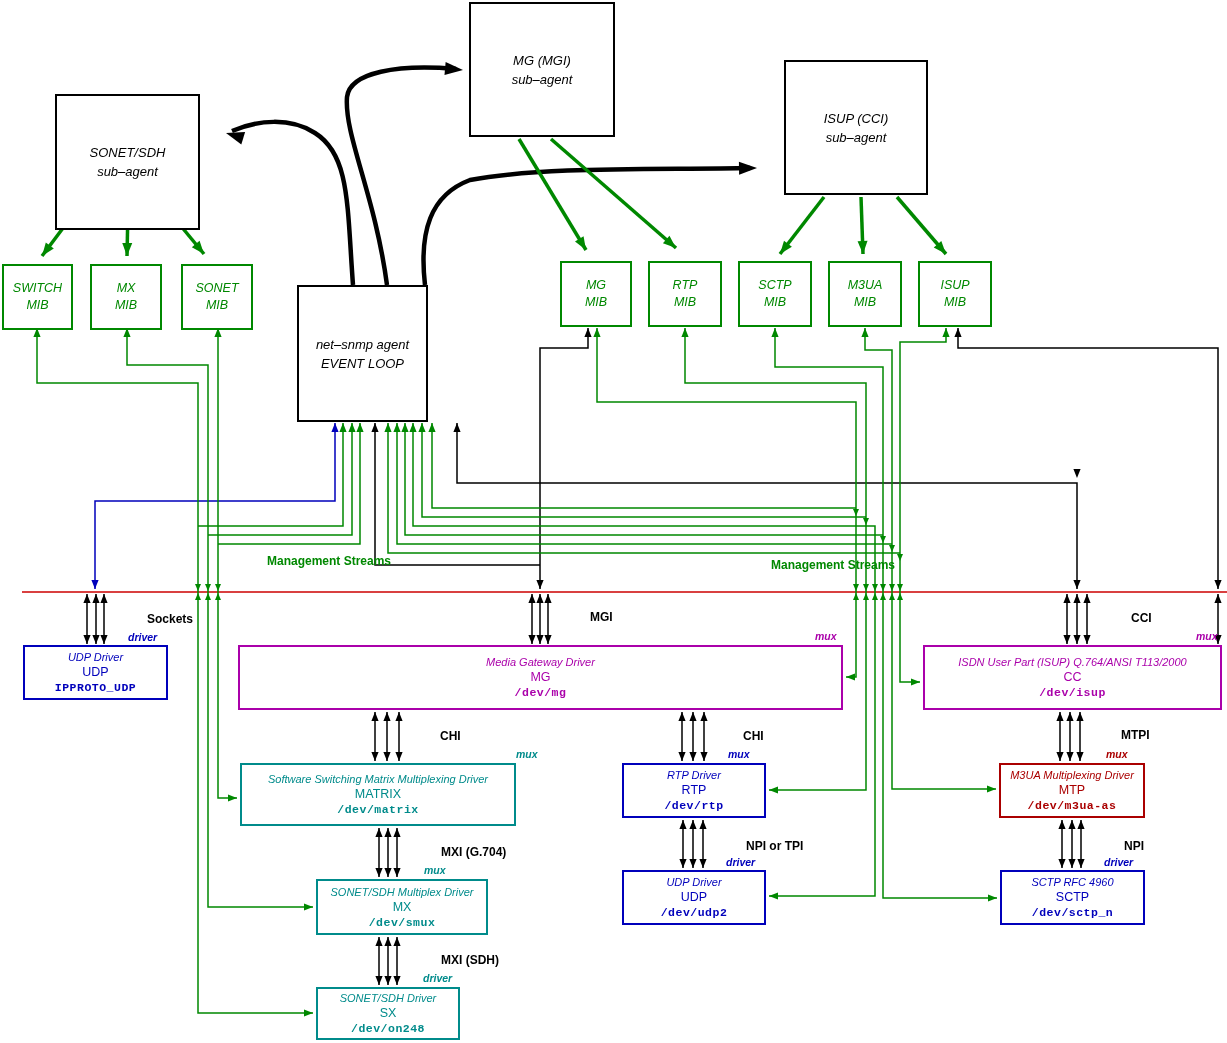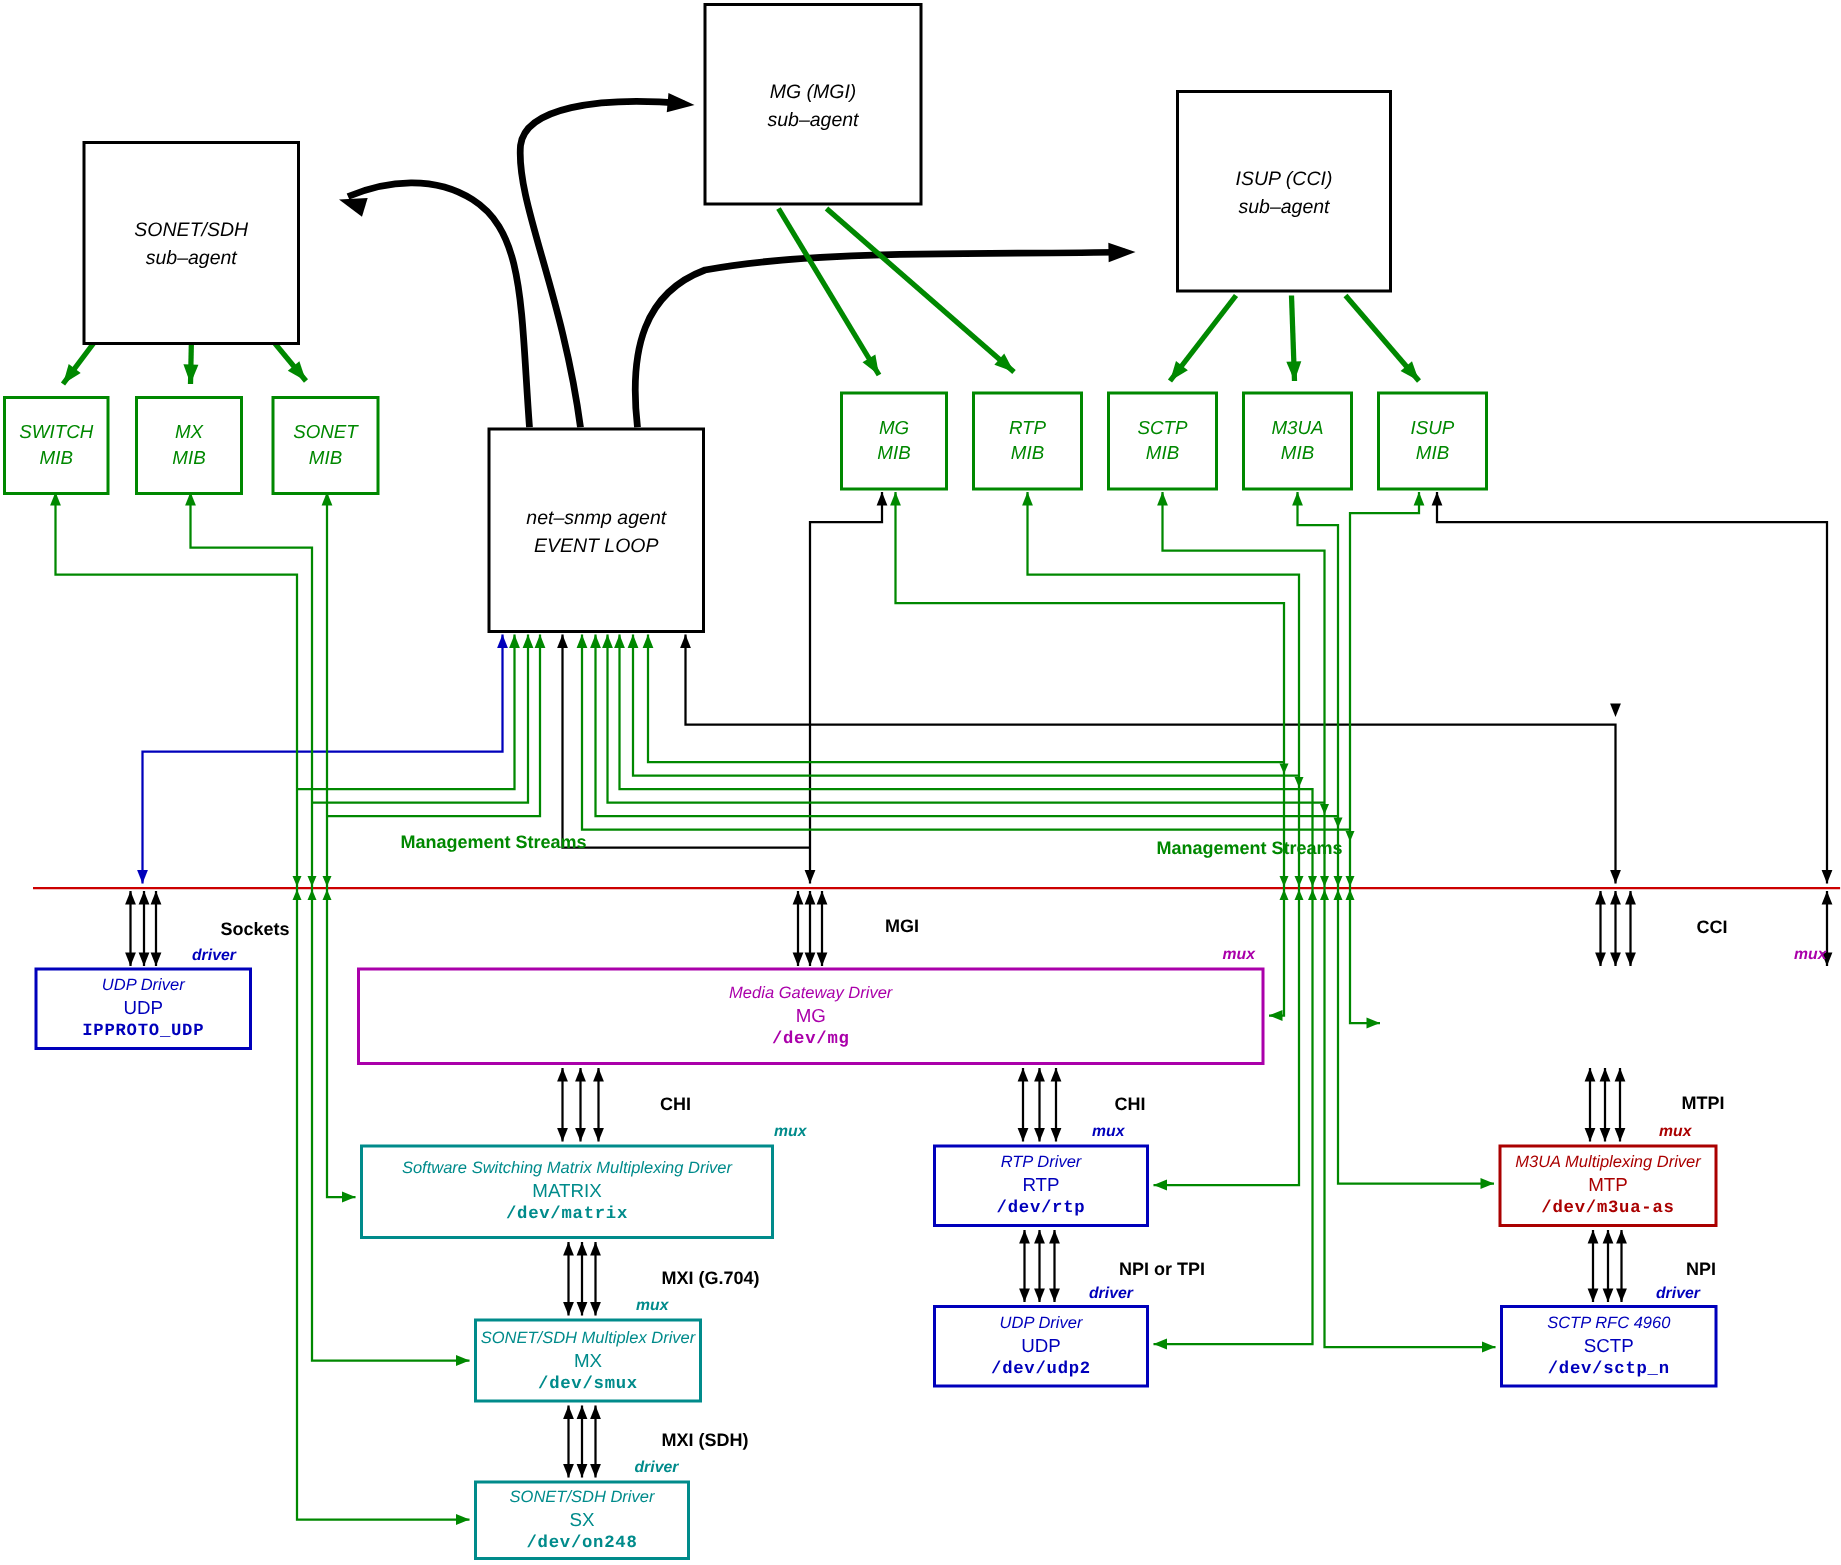--- a/index.html
+++ b/index.html
@@ -234,21 +234,21 @@
   </div>
   <div class="box sub" style="left:469px;top:2px;width:146px;height:135px;">
     <span>MG (MGI)</span>
     <span>sub–agent</span>
   </div>
   <div class="box sub" style="left:784px;top:60px;width:144px;height:135px;">
     <span>ISUP (CCI)</span>
     <span>sub–agent</span>
   </div>
 
-  <div class="box agent" style="left:325px;top:285px;width:145px;height:137px;">
+  <div class="box agent" style="left:297px;top:285px;width:131px;height:137px;">
     <span>net–snmp agent</span>
     <span>EVENT LOOP</span>
   </div>
 
   <div class="box mib" style="left:2px;top:264px;width:71px;height:66px;">
     <span>SWITCH</span>
     <span>MIB</span>
   </div>
   <div class="box mib" style="left:90px;top:264px;width:72px;height:66px;">
     <span>MX</span>
@@ -282,26 +282,31 @@
   <div class="box drv c-blue" style="left:23px;top:645px;width:145px;height:55px;">
     <span class="t1">UDP Driver</span>
     <span class="t2">UDP</span>
     <span class="t3">IPPROTO_UDP</span>
   </div>
   <div class="box drv c-mag" style="left:238px;top:645px;width:605px;height:65px;">
     <span class="t1">Media Gateway Driver</span>
     <span class="t2">MG</span>
     <span class="t3">/dev/mg</span>
   </div>
+  <div class="box drv c-mag" style="left:923px;top:645px;width:299px;height:65px;">
+    <span class="t1">ISDN User Part (ISUP) Q.764/ANSI T113/2000</span>
+    <span class="t2">CC</span>
+    <span class="t3">/dev/isup</span>
+  </div>
   <div class="box drv c-teal" style="left:240px;top:763px;width:276px;height:63px;">
     <span class="t1">Software Switching Matrix Multiplexing Driver</span>
     <span class="t2">MATRIX</span>
     <span class="t3">/dev/matrix</span>
   </div>
-  <div class="box drv c-teal" style="left:316px;top:879px;width:152px;height:56px;">
+  <div class="box drv c-teal" style="left:316px;top:879px;width:172px;height:56px;">
     <span class="t1">SONET/SDH Multiplex Driver</span>
     <span class="t2">MX</span>
     <span class="t3">/dev/smux</span>
   </div>
   <div class="box drv c-teal" style="left:316px;top:987px;width:144px;height:53px;">
     <span class="t1">SONET/SDH Driver</span>
     <span class="t2">SX</span>
     <span class="t3">/dev/on248</span>
   </div>
   <div class="box drv c-blue" style="left:622px;top:763px;width:144px;height:55px;">

